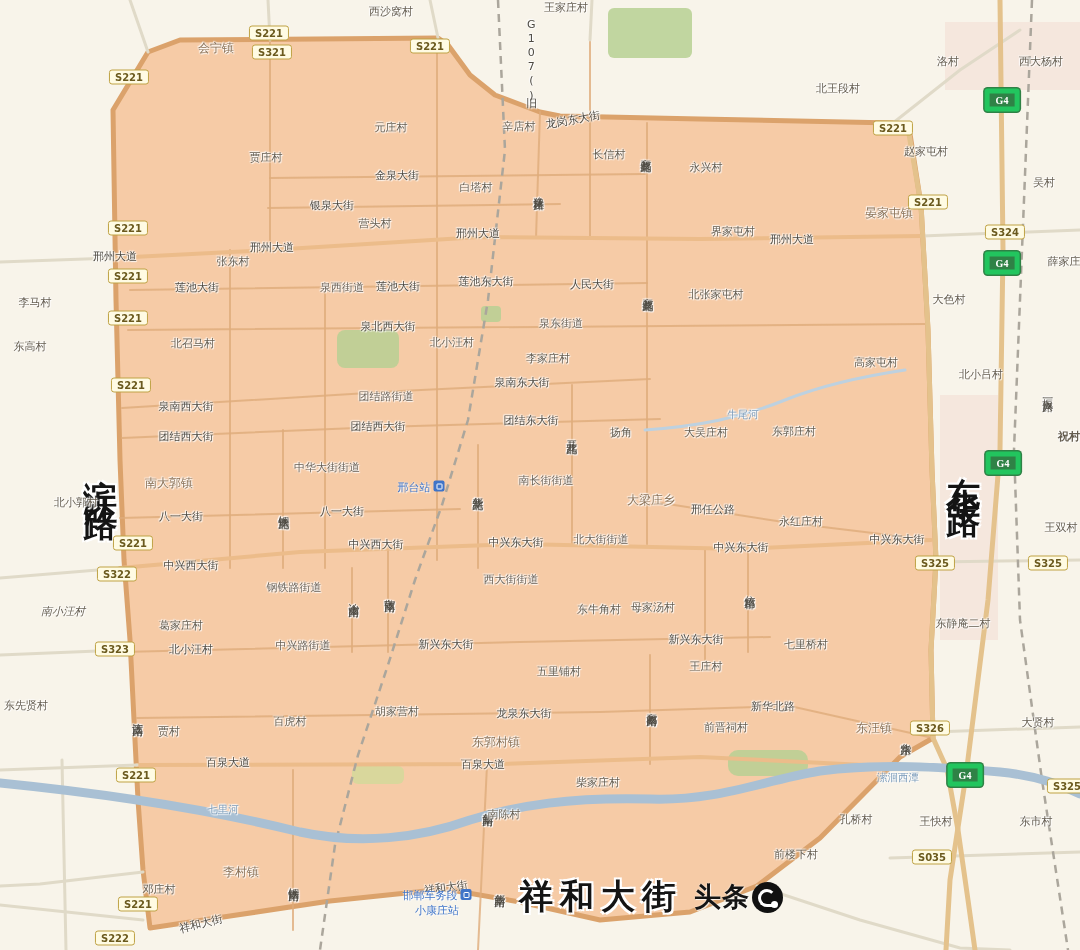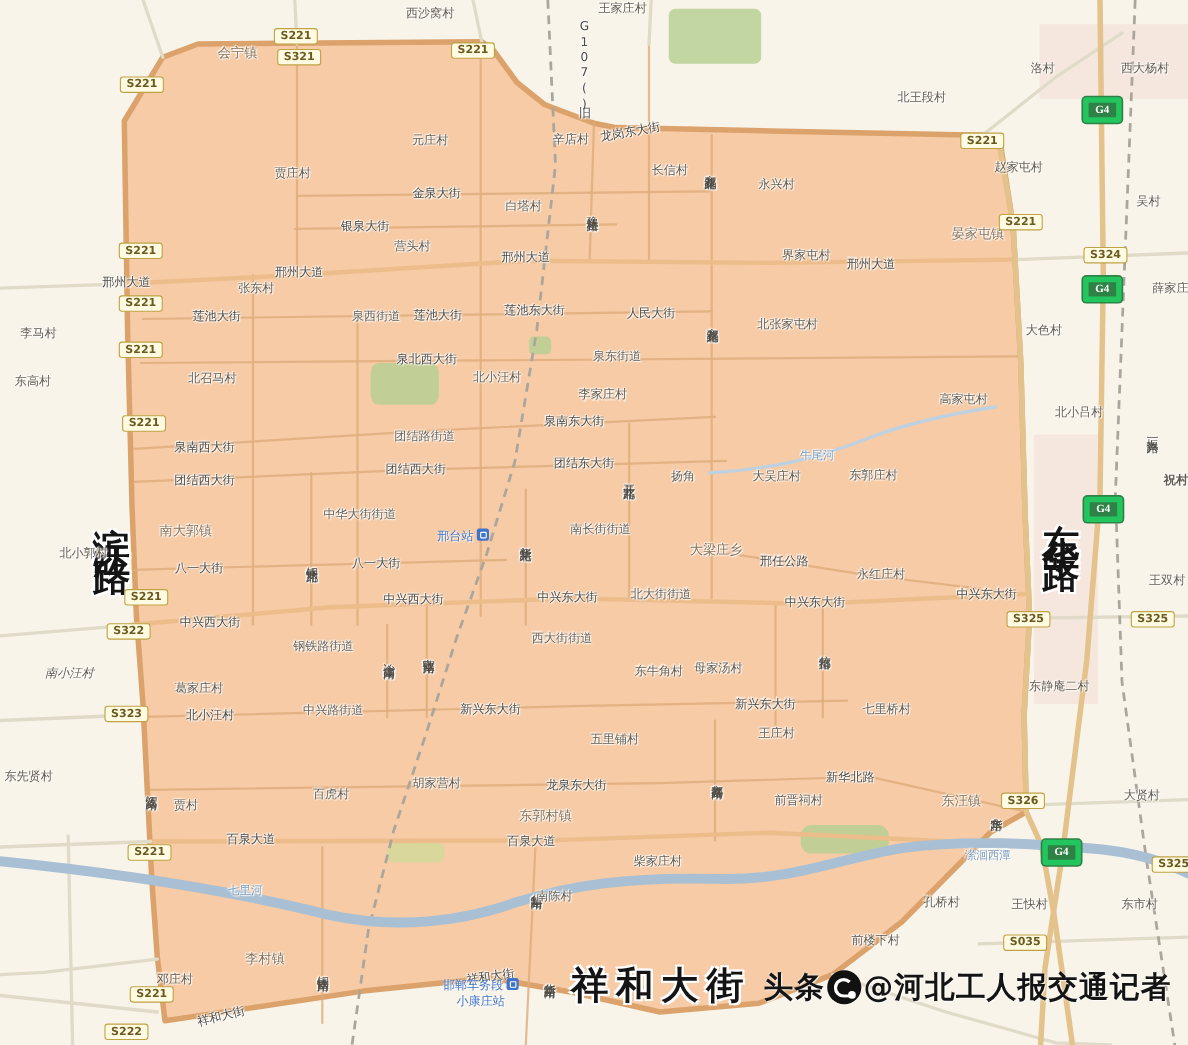--- a/index.html
+++ b/index.html
@@ -232,21 +232,21 @@
         <div class="lbl village" style="left: 794px; top: 432px;">东郭庄村</div>
         <div class="lbl village" style="left: 801px; top: 522px;">永红庄村</div>
         <div class="lbl village" style="left: 653px; top: 608px;">母家汤村</div>
         <div class="lbl village" style="left: 599px; top: 610px;">东牛角村</div>
         <div class="lbl village" style="left: 181px; top: 626px;">葛家庄村</div>
         <div class="lbl village" style="left: 806px; top: 645px;">七里桥村</div>
         <div class="lbl village" style="left: 559px; top: 672px;">五里铺村</div>
         <div class="lbl village" style="left: 706px; top: 667px;">王庄村</div>
         <div class="lbl village" style="left: 26px; top: 706px;">东先贤村</div>
         <div class="lbl village" style="left: 169px; top: 732px;">贾村</div>
-        <div class="lbl village" style="left: 301px; top: 722px;">百虎村</div>
+        <div class="lbl village" style="left: 290px; top: 722px;">百虎村</div>
         <div class="lbl village" style="left: 397px; top: 712px;">胡家营村</div>
         <div class="lbl village" style="left: 726px; top: 728px;">前晋祠村</div>
         <div class="lbl village" style="left: 598px; top: 783px;">柴家庄村</div>
         <div class="lbl village" style="left: 504px; top: 815px;">南陈村</div>
         <div class="lbl village" style="left: 159px; top: 890px;">邓庄村</div>
         <div class="lbl village" style="left: 963px; top: 624px;">东静庵二村</div>
         <div class="lbl village" style="left: 1038px; top: 723px;">大贤村</div>
         <div class="lbl village" style="left: 856px; top: 820px;">孔桥村</div>
         <div class="lbl village" style="left: 936px; top: 822px;">王快村</div>
         <div class="lbl village" style="left: 1036px; top: 822px;">东市村</div>
@@ -281,15 +281,14 @@
         <span class="badge g" style="left: 1003px; top: 463px;">G4</span>
         <span class="badge g" style="left: 965px; top: 775px;">G4</span>
         <div class="transit" style="left: 421px; top: 487px;"><span>邢台站</span><span class="tico"></span></div>
         <div class="transit" style="left: 437px; top: 903px;"><span>邯郸车务段</span><span class="tico"></span><div>小康庄站</div></div>
       </div>
   </div>
 
   <div class="watermark">
     <span>头条</span>
     <span class="wm-logo"></span>
-    <span>@河北工人报交通记者</span>
   </div>
 </div>
 
 </body></html>

